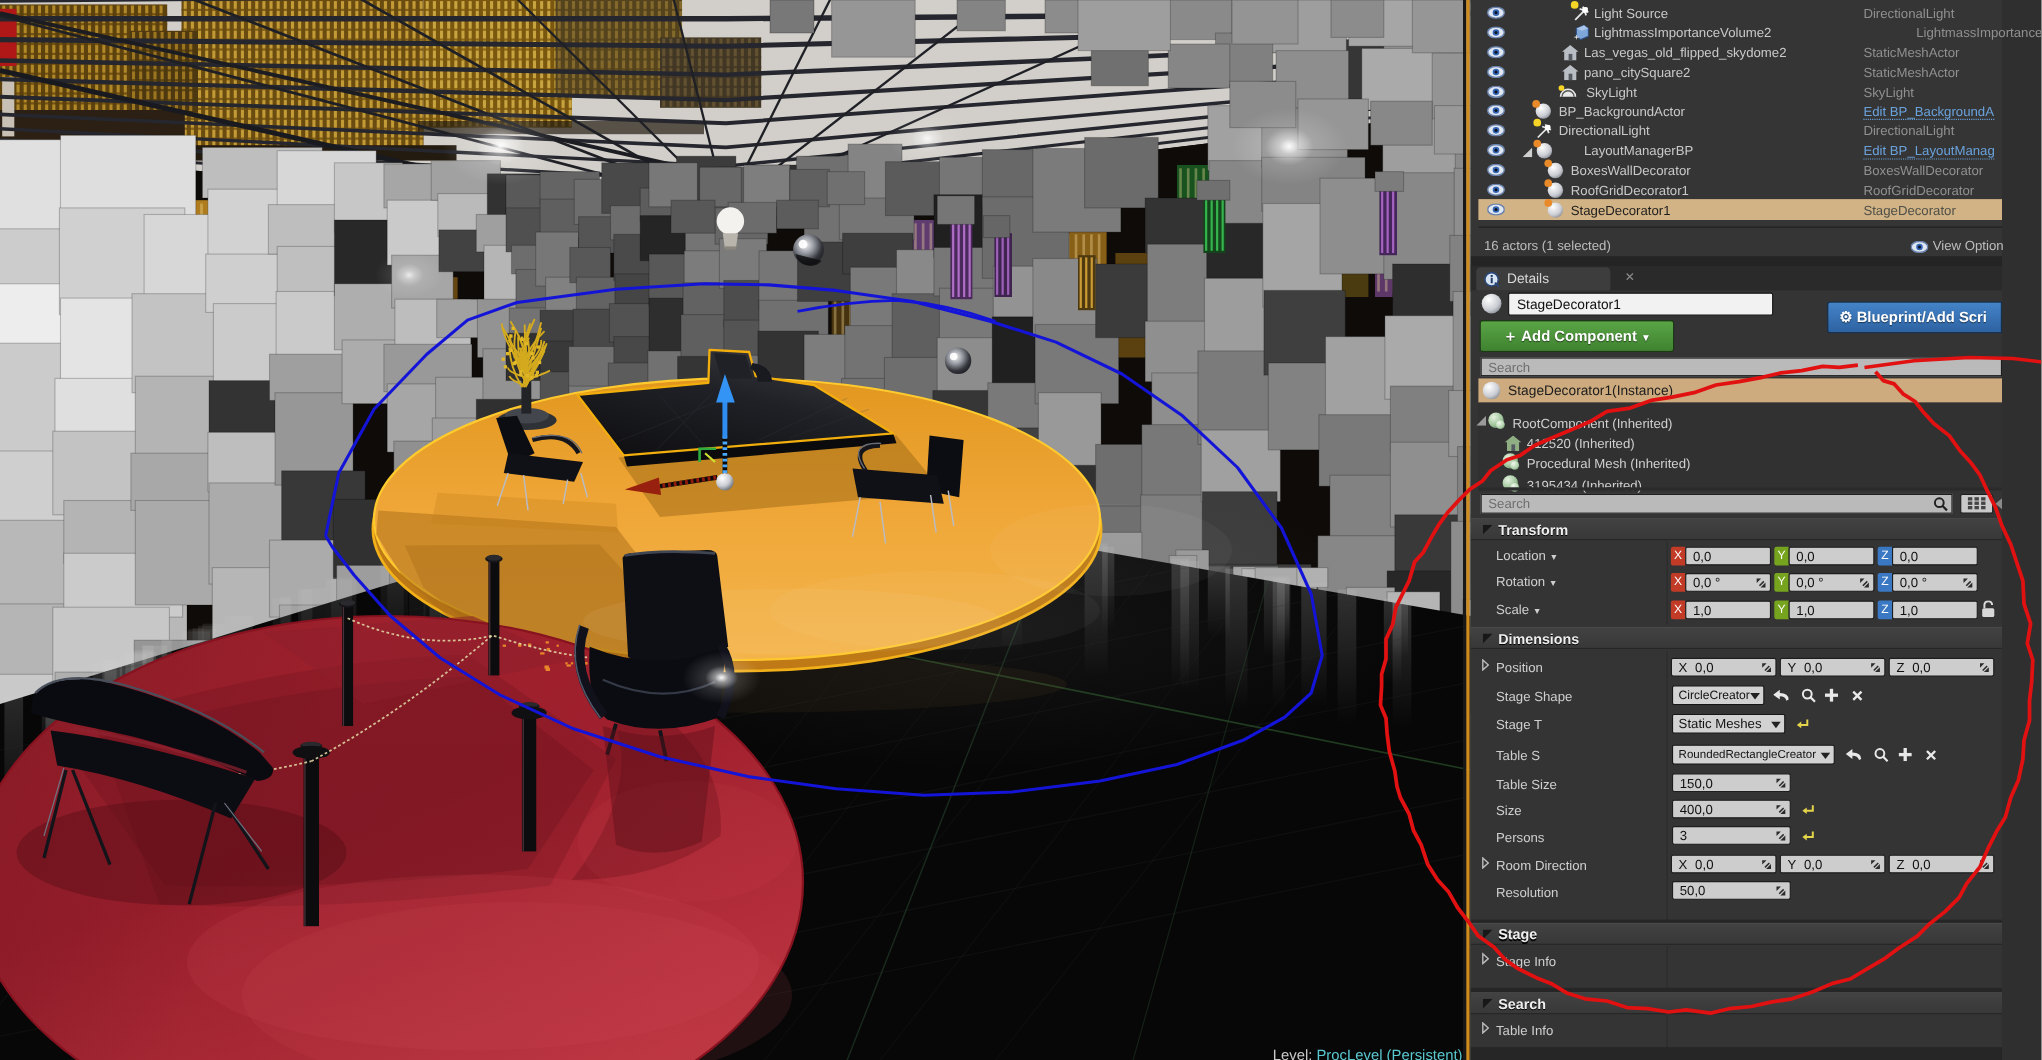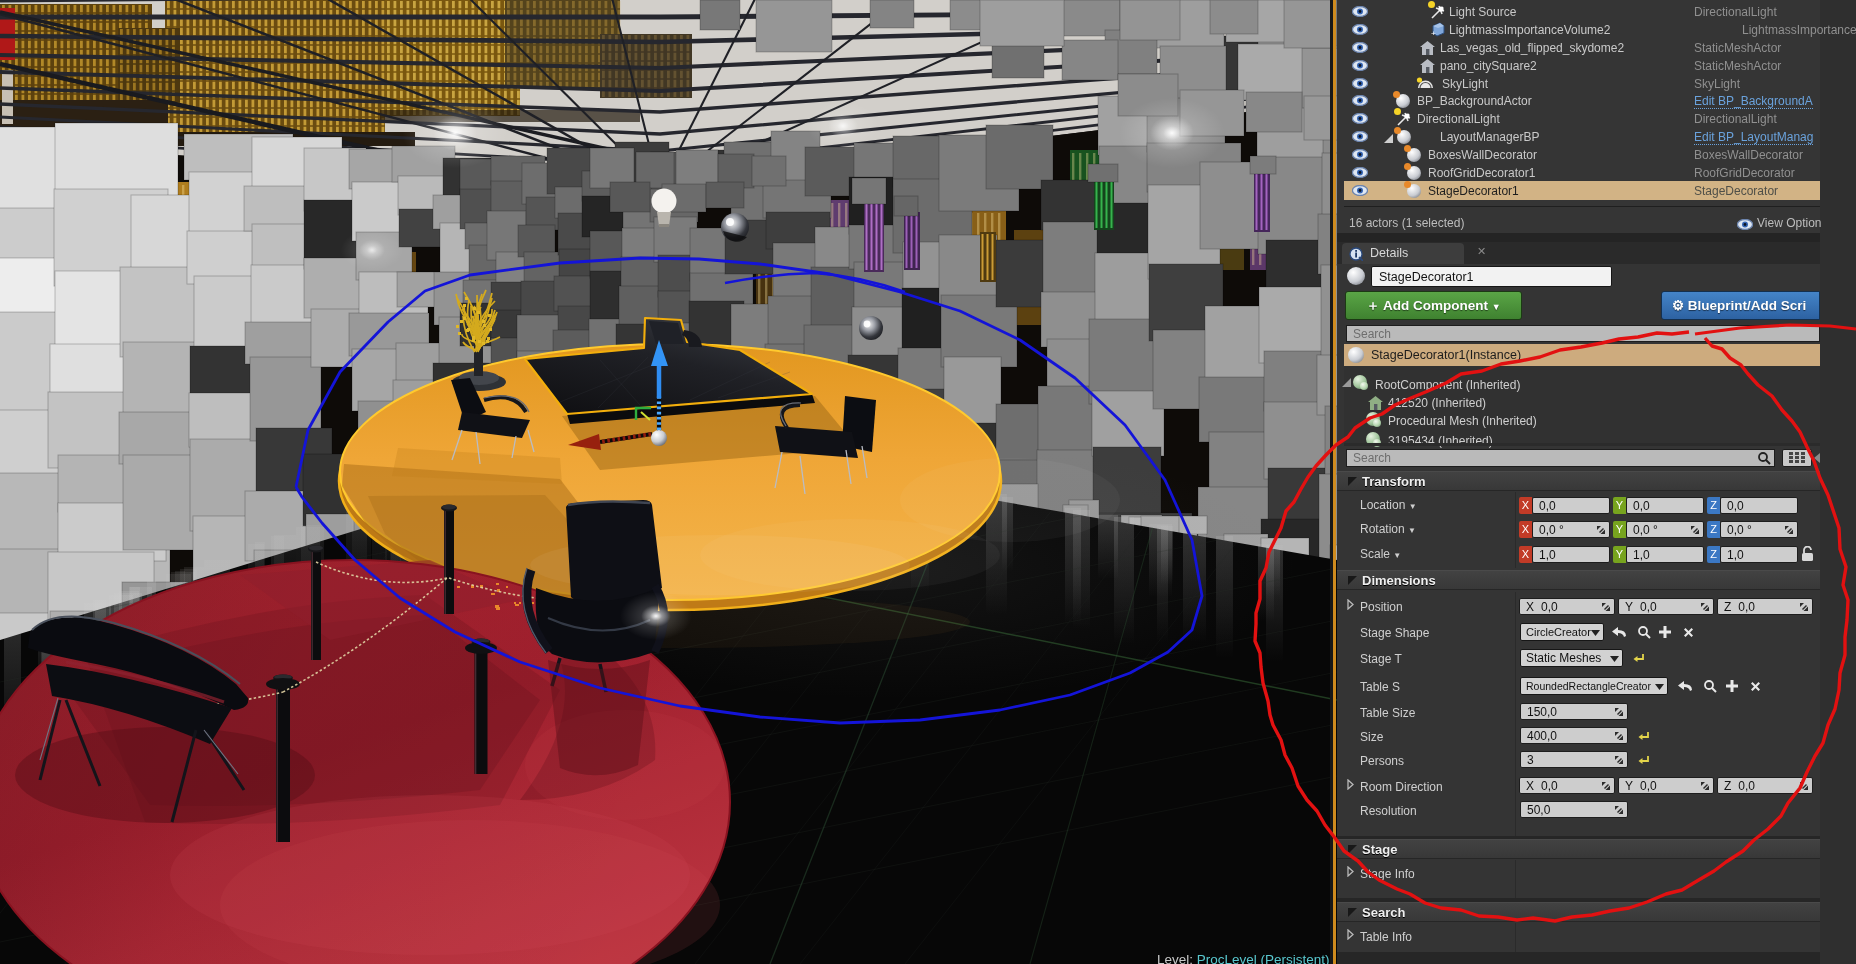--- a/index.html
+++ b/index.html
@@ -1159,21 +1159,21 @@
         <circle cx="7" cy="7" r="6" fill="#d8e4f2" stroke="#2a4a7f" stroke-width="1.3"></circle>
         <rect x="6.2" y="5.5" width="1.8" height="5" fill="#1e3a66"></rect>
         <rect x="6.2" y="3" width="1.8" height="1.8" fill="#1e3a66"></rect>
         <line x1="10" y1="10" x2="14" y2="14" stroke="#2a4a7f" stroke-width="1.6"></line>
       </svg>
 <div style="position:absolute;left:33px;top:246px;color:#d8d8d8;font-size:12.5px;white-space:nowrap;">Details</div>
 <div style="position:absolute;left:140px;top:245px;color:#8a8a8a;font-size:11px;white-space:nowrap;">✕</div>
 <div style="position:absolute;left:10px;top:267px;width:18px;height:18px;border-radius:50%;background:radial-gradient(circle at 35% 30%, #ffffff, #c9ccd2 55%, #5a5e66)"></div>
 <div style="position:absolute;left:34px;top:266px;width:241px;height:21px;background:#f2f2f2;border:1px solid #161616;border-radius:2px;color:#111;font-size:12.5px;line-height:20px;padding-left:7px;box-sizing:border-box">StageDecorator1</div>
 <div style="position:absolute;left:8px;top:291px;width:177px;height:29px;background:linear-gradient(#5aa546,#3f8230);border:1px solid #1c3a14;border-radius:3px;color:#fff;font-size:13.5px;font-weight:bold;text-align:center;line-height:27px;text-shadow:0 1px 1px #00000088;box-sizing:border-box">＋ Add Component <span style="font-size:9px">▼</span></div>
-<div style="position:absolute;left:324px;top:291px;width:159px;height:29px;background:linear-gradient(#4484c8,#2d62a2);border:1px solid #14304f;border-radius:3px 0 0 3px;color:#fff;font-size:13.5px;font-weight:bold;line-height:27px;padding-left:10px;text-shadow:0 1px 1px #00000088;box-sizing:border-box">⚙ Blueprint/Add Scri</div>
+<div style="position:absolute;left:324px;top:274px;width:159px;height:29px;background:linear-gradient(#4484c8,#2d62a2);border:1px solid #14304f;border-radius:3px 0 0 3px;color:#fff;font-size:13.5px;font-weight:bold;line-height:27px;padding-left:10px;text-shadow:0 1px 1px #00000088;box-sizing:border-box">⚙ Blueprint/Add Scri</div>
 <div style="position:absolute;left:9px;top:325px;width:474px;height:17px;background:#bababa;border:1px solid #1d1d1d;color:#6e6e6e;font-size:12px;line-height:16px;padding-left:6px;box-sizing:border-box">Search</div>
 <div style="position:absolute;left:7px;top:344px;width:476px;height:22px;background:#cdab7e;"></div>
 <div style="position:absolute;left:11px;top:347px;width:16px;height:16px;border-radius:50%;background:radial-gradient(circle at 35% 30%, #ffffff, #c9ccd2 55%, #5a5e66)"></div>
 <div style="position:absolute;left:34px;top:348px;color:#1c1c1c;font-size:12.5px;white-space:nowrap;">StageDecorator1(Instance)</div>
 <div style="position:absolute;left:7px;top:366px;width:476px;height:77px;background:#313131;"></div>
 <svg style="position:absolute;left:5px;top:378px" width="9" height="9" viewBox="0 0 9 9">
         <polygon points="0,9 9,9 9,0" fill="#9a9a9a"></polygon>
       </svg>
 <div style="position:absolute;left:16px;top:375px;width:14px;height:14px;border-radius:50%;background:radial-gradient(circle at 35% 30%, #e6f2e0, #9fc49a 55%, #4f6e52)"></div>
       <div style="position:absolute;left:23px;top:382px;width:8px;height:8px;border-radius:50%;background:radial-gradient(circle at 35% 30%, #f2f8ee, #b4d4ae 55%, #5f7e62)"></div>

